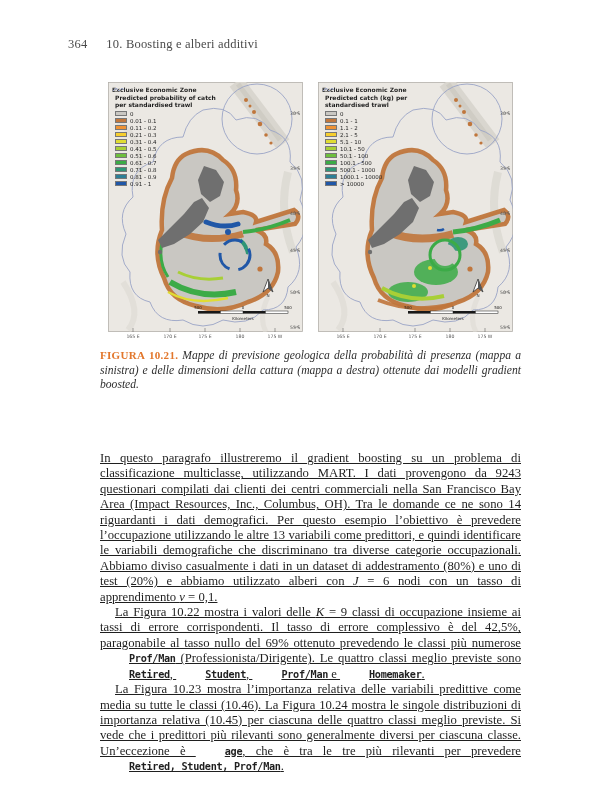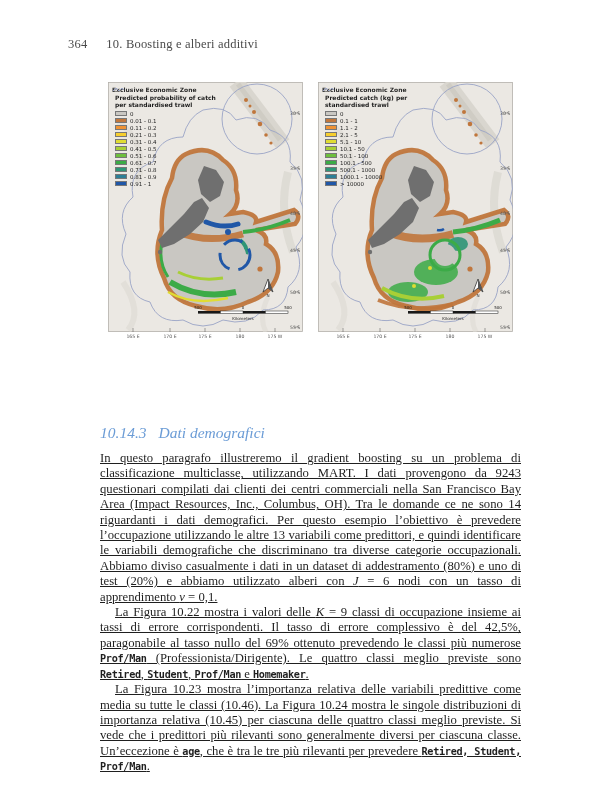--- a/index.html
+++ b/index.html
@@ -25,21 +25,21 @@
            font-style:italic;color:#2e2e2e;text-align:justify;}
   .caption .figura{font-style:normal;font-weight:bold;font-size:11px;color:#e2762b;letter-spacing:.3px;margin-right:4px;}
   
   .sec-head{position:absolute;left:100px;top:424px;font-style:italic;font-size:15.5px;color:#6b9cd6;}
   .sec-head .sec-title{margin-left:12px;}
   
   .bodytext{position:absolute;left:100px;top:451px;width:421px;font-size:12.7px;line-height:15.4px;
             text-align:justify;color:#1f1f1f;}
   .body-par{margin:0;text-decoration:underline;}
   .body-par.indent{text-indent:15px;}
-  .code{font-family:"DejaVu Sans Mono",monospace;font-size:10.2px;font-weight:bold;letter-spacing:-.3px;}
+  .code{font-family:"DejaVu Sans Mono",monospace;font-size:10.2px;font-weight:bold;letter-spacing:-.3px;margin-left:29px;}
   .italic{font-style:italic;}
 </style>
 </head>
 <body>
 
 <div class="page">
 
   <div class="header">
     <span>364</span><span class="chap">10. Boosting e alberi additivi</span>
   </div>
@@ -330,24 +330,24 @@
             <span class="lg-tx">1000.1 - 10000</span>
           </div>
           <div class="lg-row">
             <span class="lg-sw" style="background: rgb(32, 87, 167);"></span>
             <span class="lg-tx">&gt; 10000</span>
           </div>
         </div>
     </div>
   </div>
 
-
-  <div class="sec-head">
-    <span>10.14.3</span><span class="sec-title">Dati demografici</span>
+  <div class="caption">
+    <span class="figura">FIGURA 10.21.</span><span>Mappe di previsione geologica della probabilità di presenza (mappa a sinistra) e delle dimensioni della cattura (mappa a destra) ottenute dai modelli gradient boosted.</span>
   </div>
+
 
   <div class="bodytext" id="body-paragraphs">
       <p class="body-par"><span>In questo paragrafo illustreremo il gradient boosting su un problema di classificazione multiclasse, utilizzando MART. I dati provengono da 9243 questionari compilati dai clienti dei centri commerciali nella San Francisco Bay Area (Impact Resources, Inc., Columbus, OH). Tra le domande ce ne sono 14 riguardanti i dati demografici. Per questo esempio l’obiettivo è prevedere l’occupazione utilizzando le altre 13 variabili come predittori, e quindi identificare le variabili demografiche che discriminano tra diverse categorie occupazionali. Abbiamo diviso casualmente i dati in un dataset di addestramento (80%) e uno di test (20%) e abbiamo utilizzato alberi con </span><span class="italic">J</span><span> = 6 nodi con un tasso di apprendimento </span><span class="italic">ν</span><span> = 0,1.</span></p>
       <p class="body-par indent"><span>La Figura 10.22 mostra i valori delle </span><span class="italic">K</span><span> = 9 classi di occupazione insieme ai tassi di errore corrispondenti. Il tasso di errore complessivo è del 42,5%, paragonabile al tasso nullo del 69% ottenuto prevedendo le classi più numerose </span><span class="code">Prof/Man</span><span> (Professionista/Dirigente). Le quattro classi meglio previste sono </span><span class="code">Retired</span><span>, </span><span class="code">Student</span><span>, </span><span class="code">Prof/Man</span><span> e </span><span class="code">Homemaker</span><span>.</span></p>
       <p class="body-par indent"><span>La Figura 10.23 mostra l’importanza relativa delle variabili predittive come media su tutte le classi (10.46). La Figura 10.24 mostra le singole distribuzioni di importanza relativa (10.45) per ciascuna delle quattro classi meglio previste. Si vede che i predittori più rilevanti sono generalmente diversi per ciascuna classe. Un’eccezione è </span><span class="code">age</span><span>, che è tra le tre più rilevanti per prevedere </span><span class="code">Retired, Student, Prof/Man</span><span>.</span></p>
     </div>
 
 </div>
 
 </body></html>

